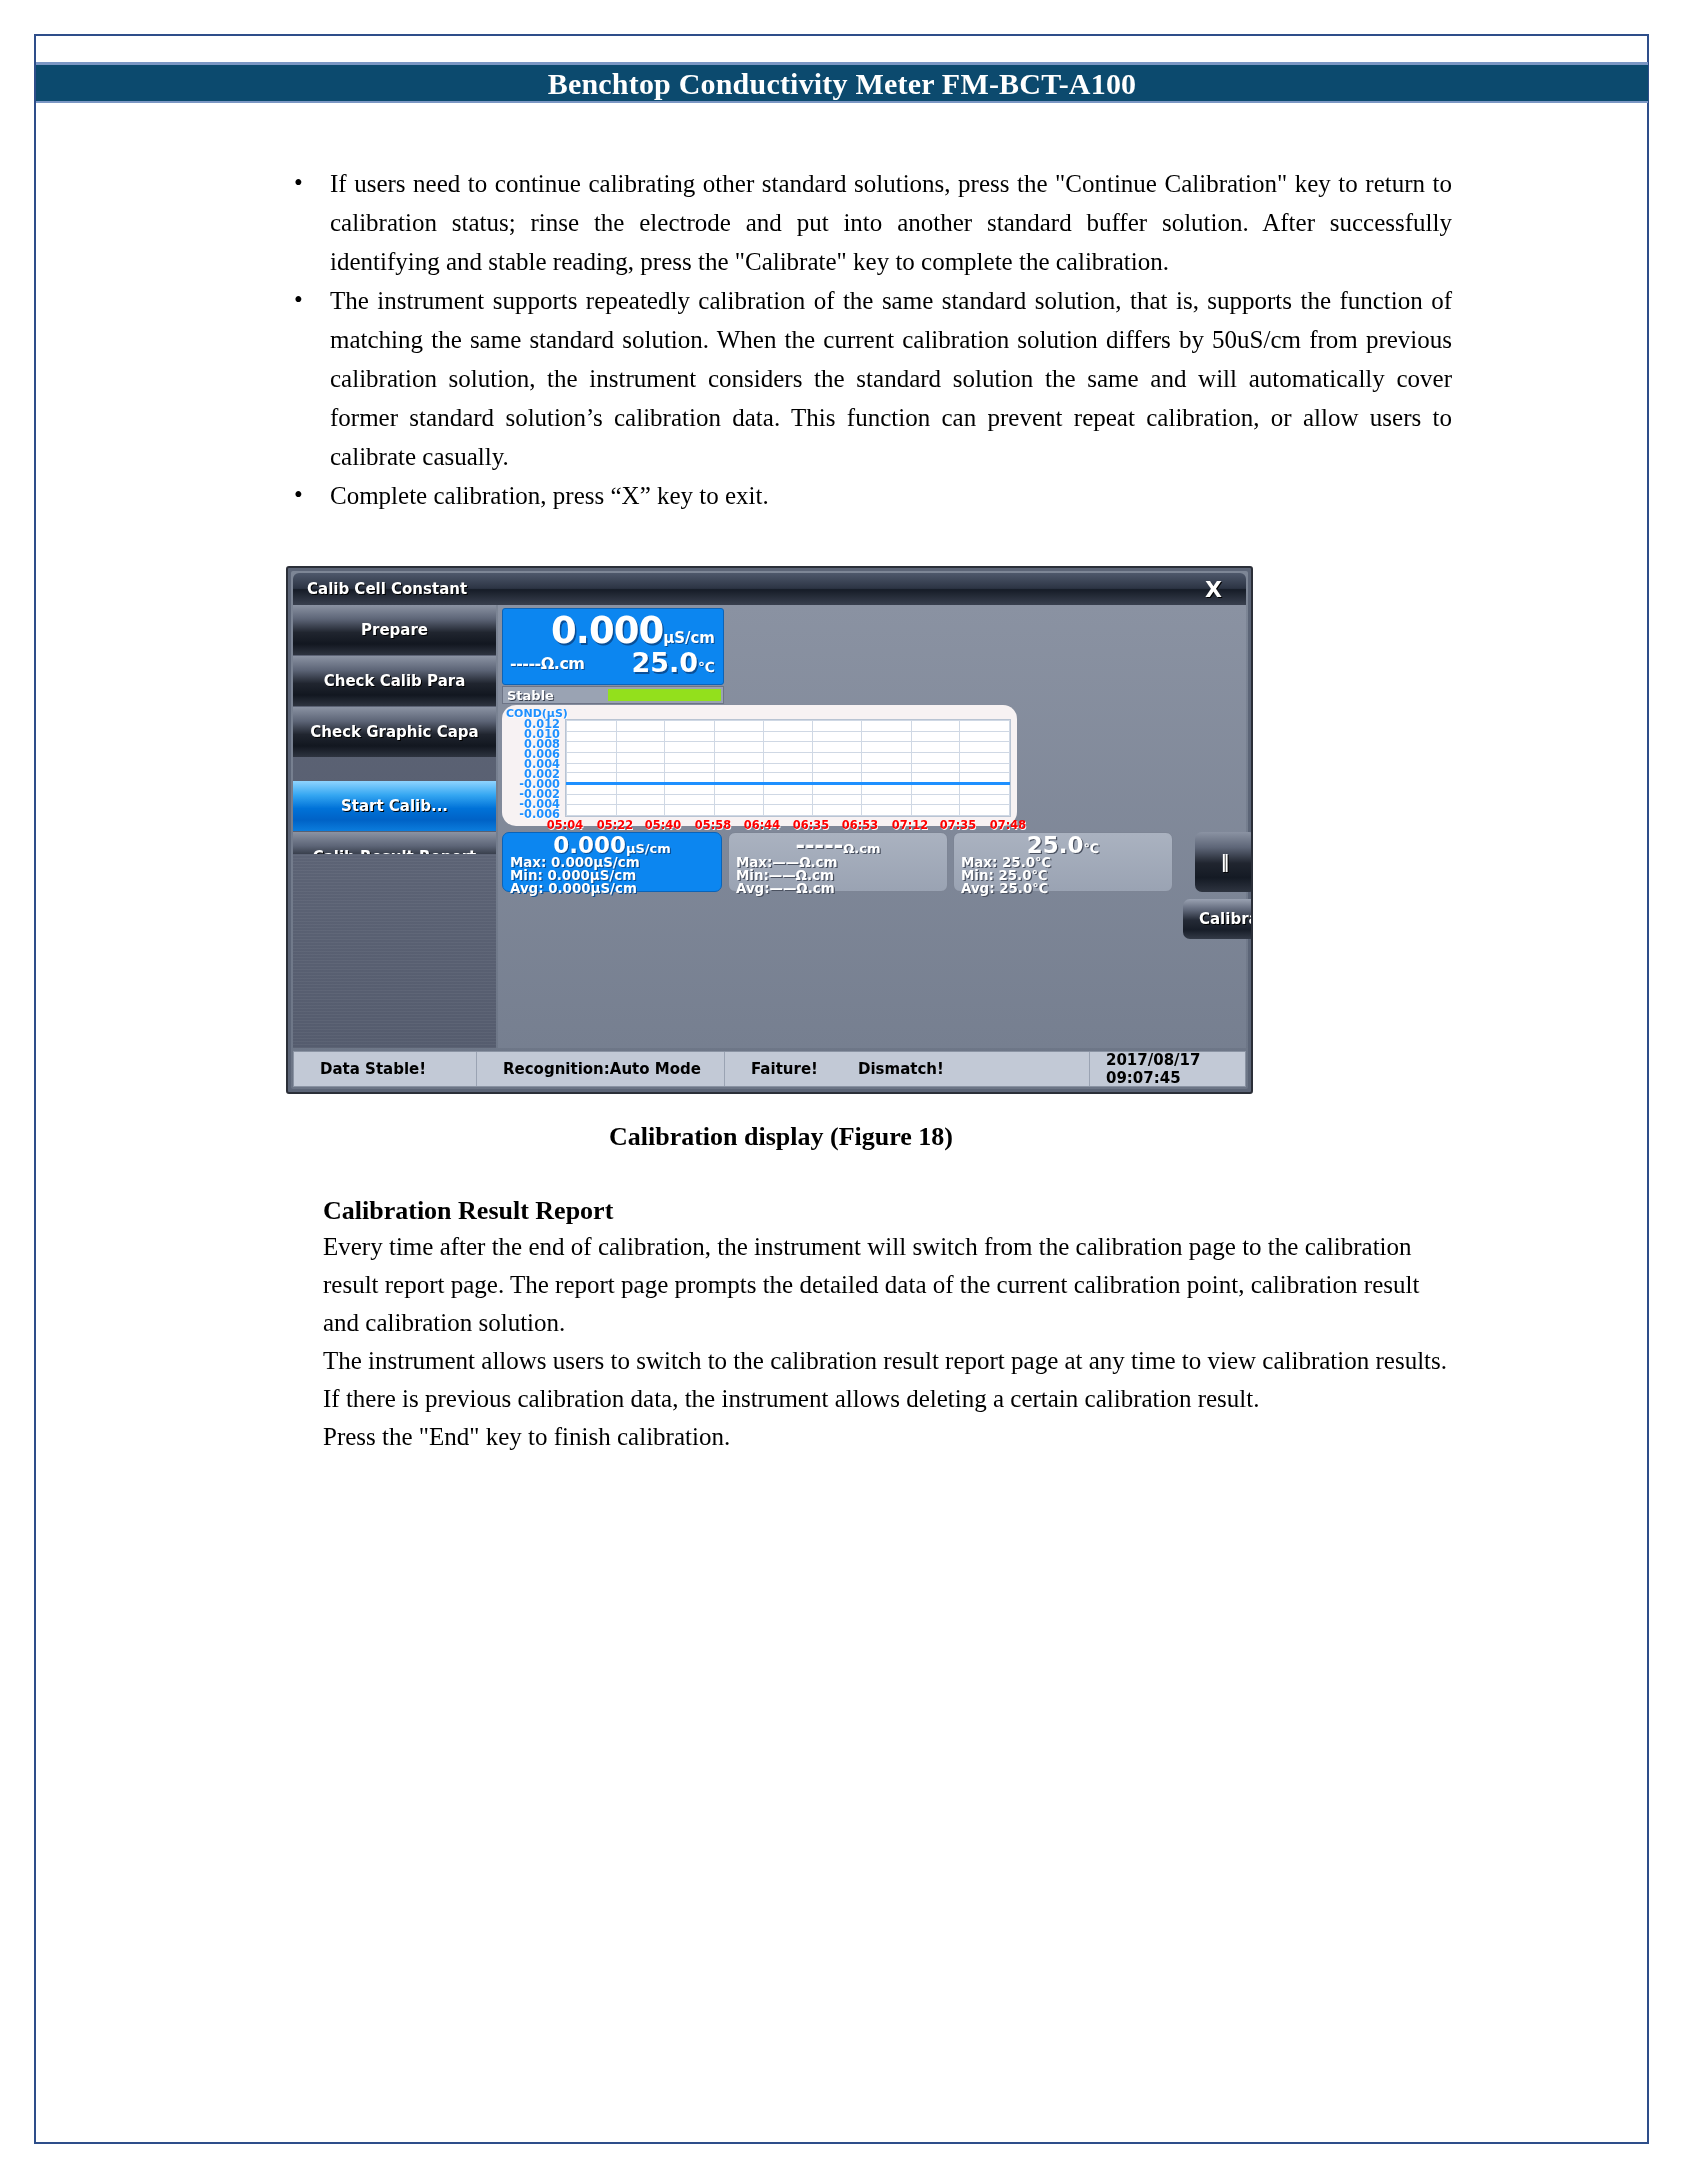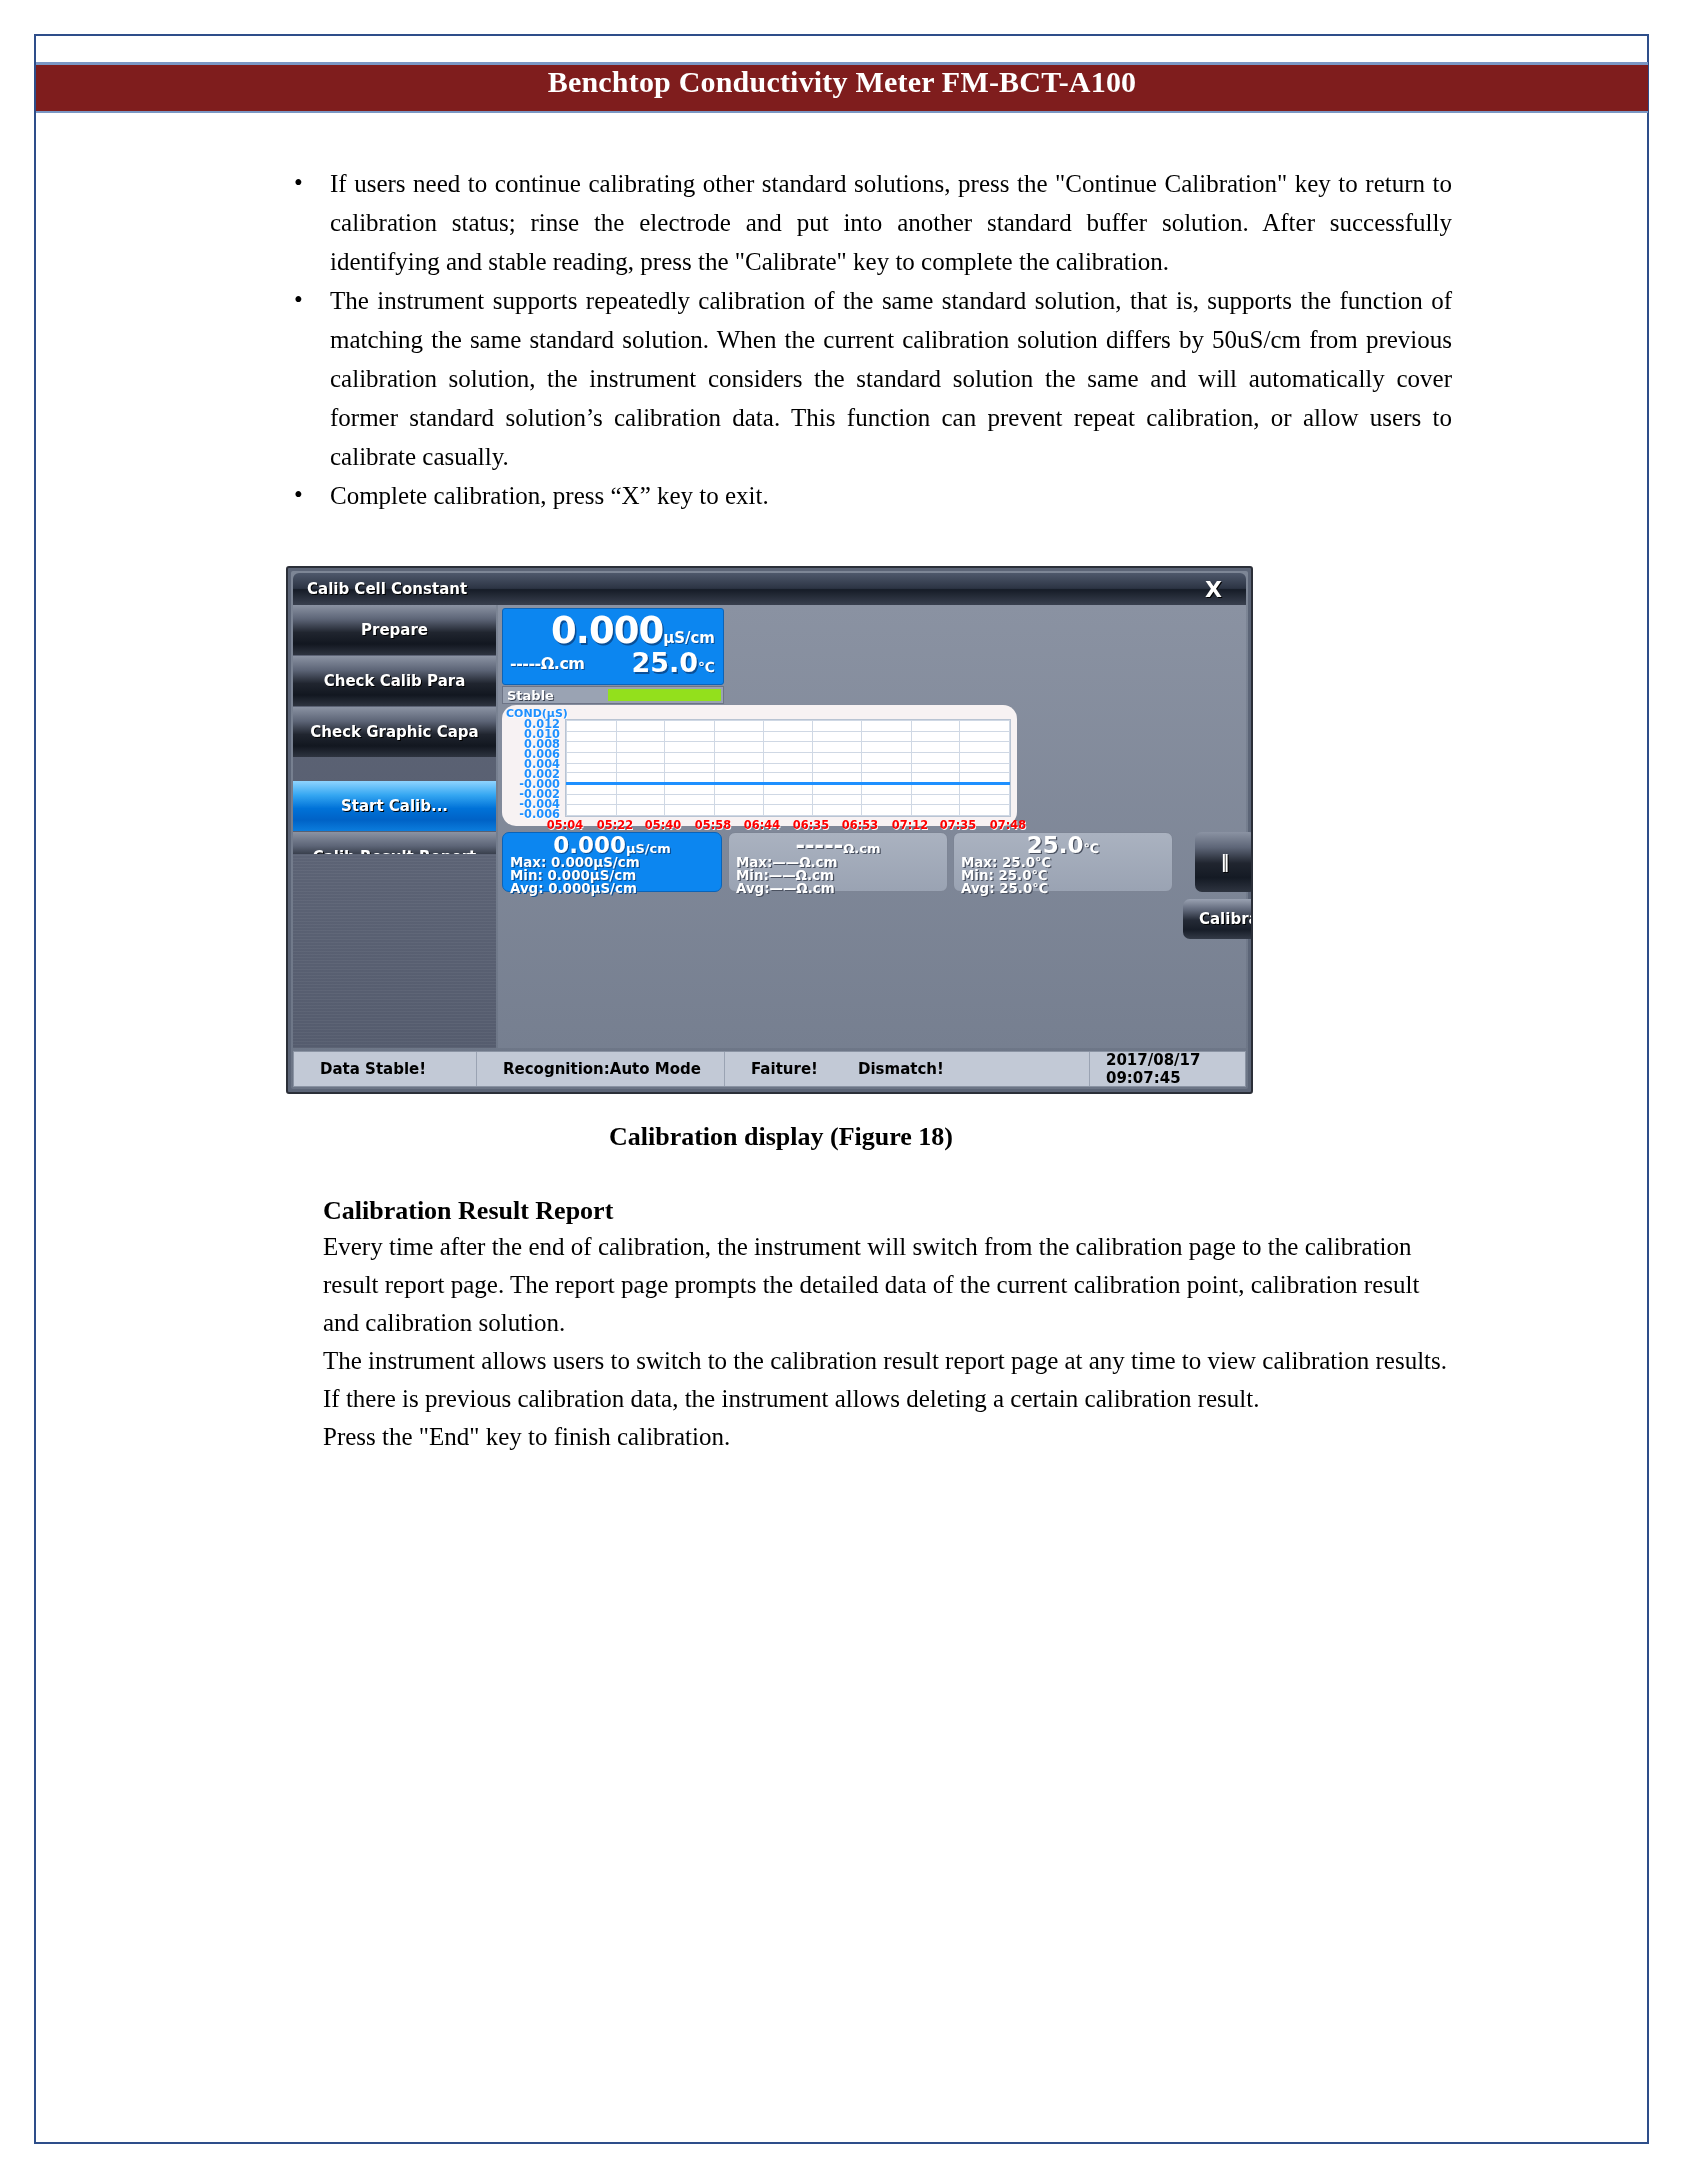--- a/index.html
+++ b/index.html
@@ -17,25 +17,25 @@
   }
   .page-border {
     position:absolute;
     left:34px; top:34px; right:34px; bottom:34px;
     border:2px solid #2e4e8a;
     background:#ffffff;
   }
   .header-band {
     position:absolute;
     left:36px; top:62px;
-    width:1612px; height:51px;
-    background:#7f1d1d;
+    width:1612px; height:41px;
+    background:#0c4a6e;
     border-top:3px solid #7b97c4;
     border-bottom:2px solid #7b97c4;
-    display:flex; align-items:flex-start; justify-content:center;
+    display:flex; align-items:flex-end; justify-content:center;
   }
   .header-title {
     color:#ffffff;
     font-family:"Liberation Serif", serif;
     font-weight:bold;
     font-size:30px;
     letter-spacing:0.2px;
   }
   .content {
     position:absolute;

